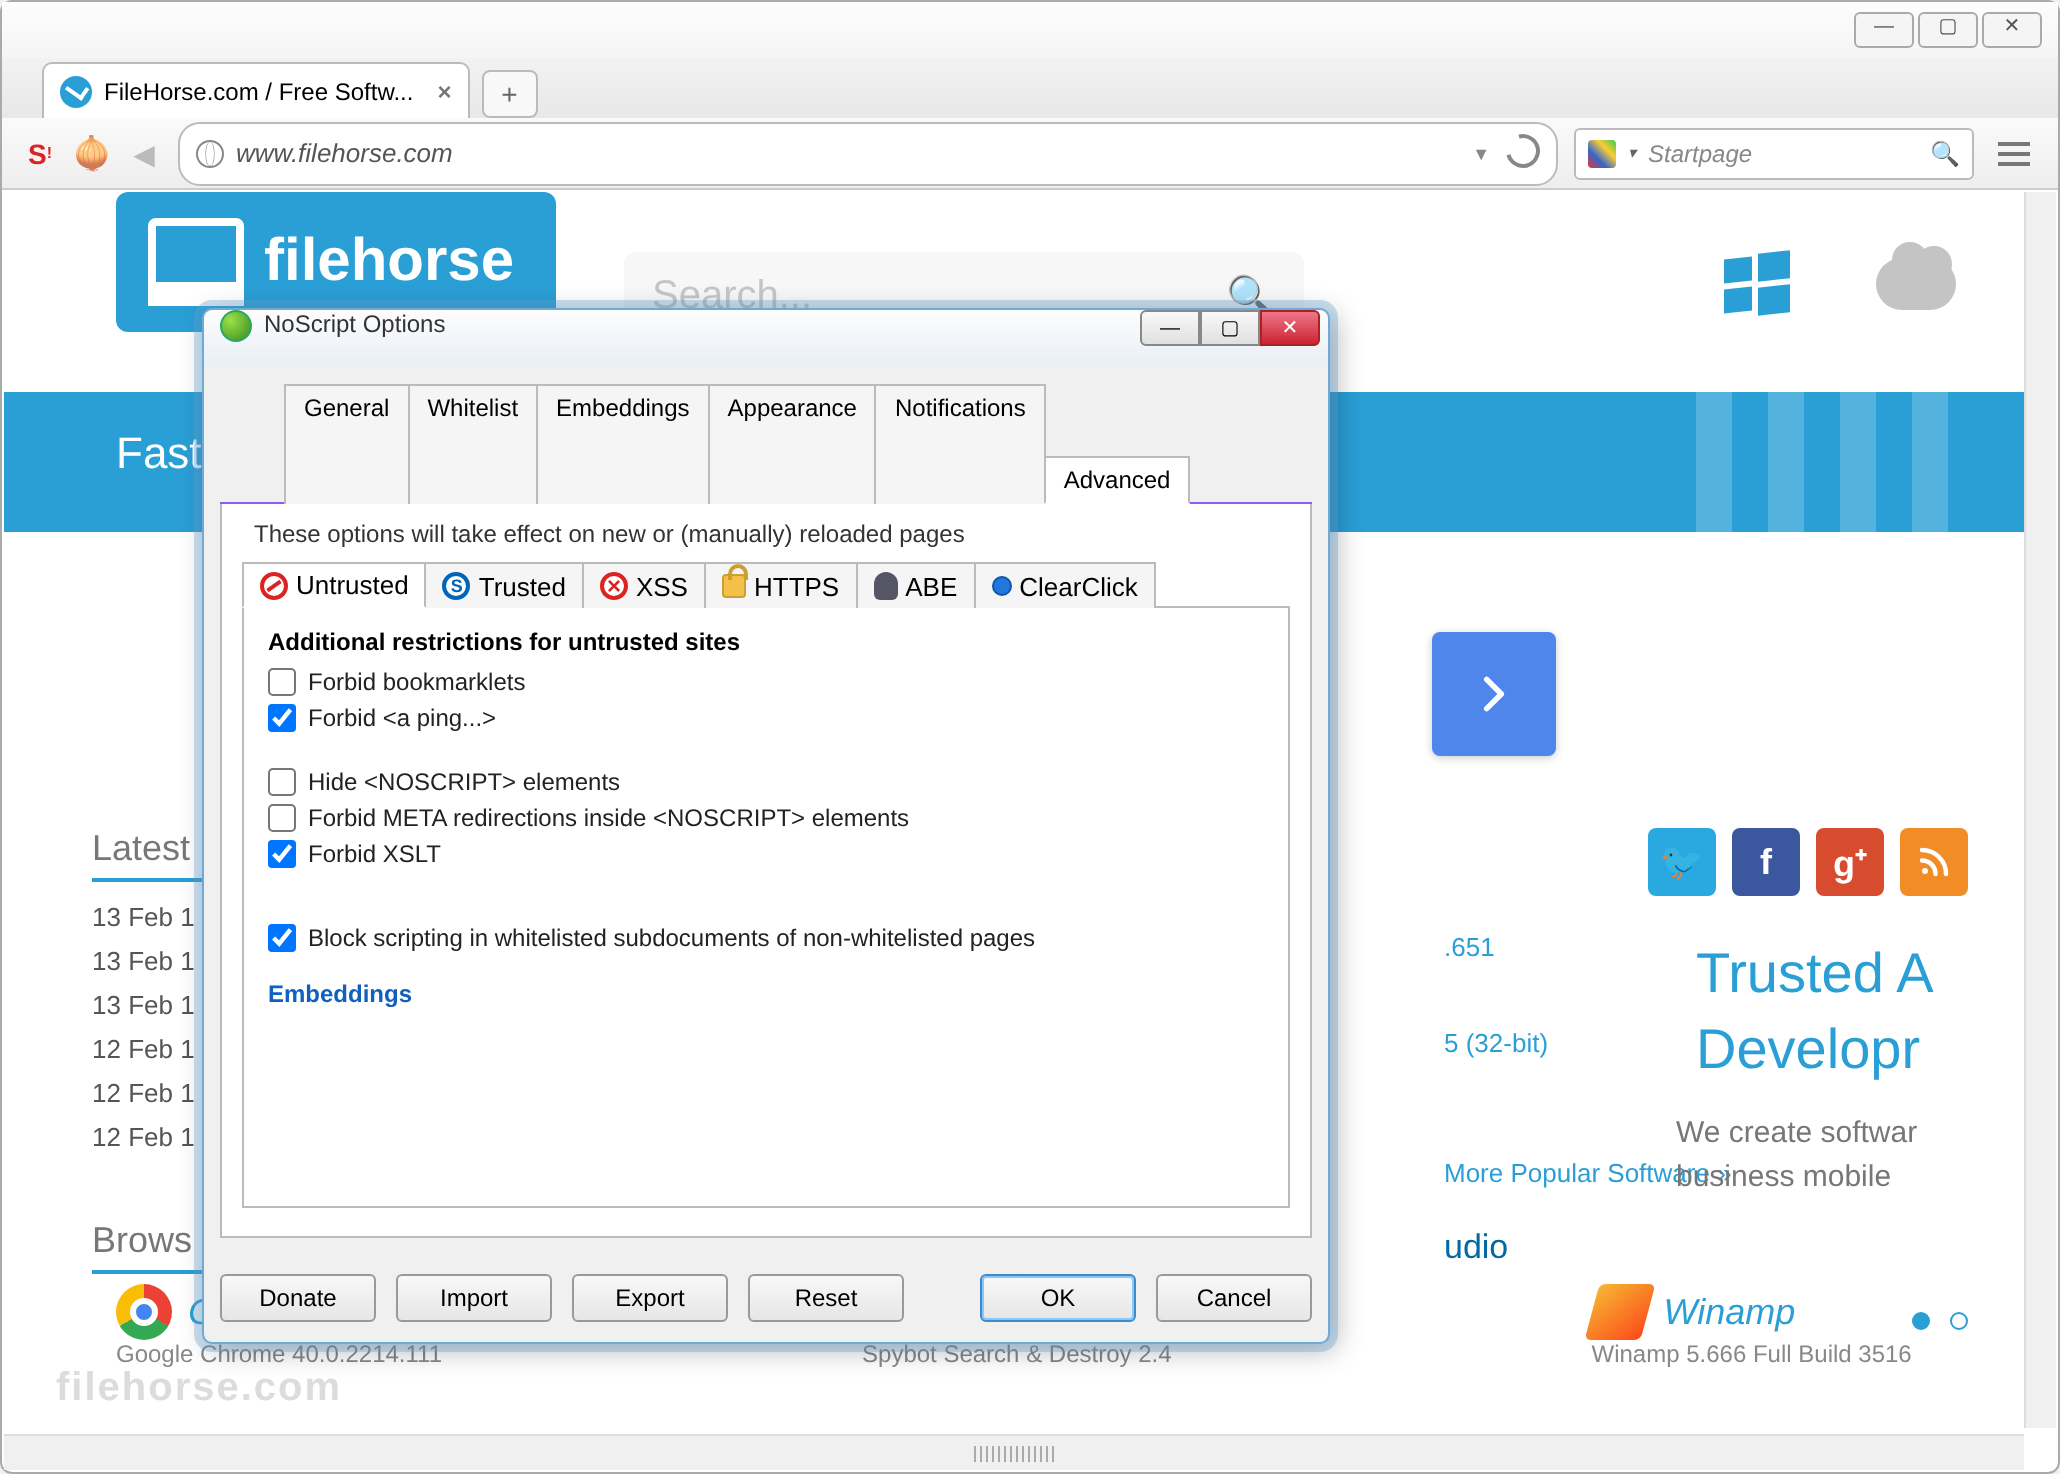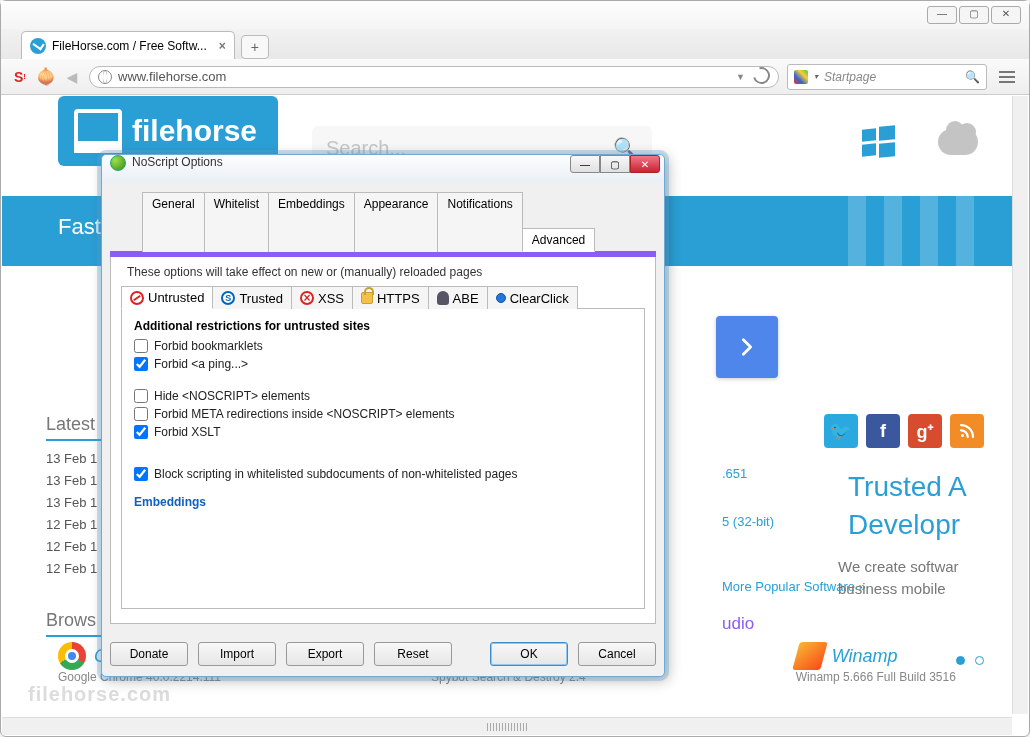--- a/index.html
+++ b/index.html
@@ -12,21 +12,21 @@
 
 .tab-strip { height: 30px; display: flex; align-items: flex-end; padding-left: 20px; background: linear-gradient(#f2f2f2,#e8e8e8); }
 .tab { height: 28px; min-width: 200px; border: 1px solid #bbb; border-bottom: none; border-radius: 5px 5px 0 0; background: #fff; display: flex; align-items: center; padding: 0 8px; font-size: 12px; gap: 6px; }
 .tab .favicon { width: 16px; height: 16px; border-radius: 50%; background: #2a9fd6; display: inline-flex; align-items: center; justify-content: center; }
 .tab .favicon::before { content: ""; width: 8px; height: 5px; border: 2px solid #fff; border-top: none; border-left: none; transform: rotate(35deg) translateY(-1px); }
 .tab-close { color: #777; font-weight: bold; cursor: pointer; }
 .new-tab { width: 28px; height: 24px; border: 1px solid #bbb; border-radius: 4px; background: #f8f8f8; text-align: center; font-size: 14px; color: #666; margin-left: 6px; cursor: pointer; line-height: 22px; }
 
 .nav-bar { height: 36px; background: linear-gradient(#fafafa,#eee); border-bottom: 1px solid #ccc; display: flex; align-items: center; padding: 0 10px; gap: 8px; }
 .nav-ico { width: 18px; height: 18px; display: inline-flex; align-items: center; justify-content: center; font-size: 14px; color: #555; }
-.url-bar { flex: 1; height: 22px; border: 1px solid #bbb; border-radius: 11px; background: #fff; display: flex; align-items: center; padding: 0 8px; font-size: 13px; color: #555; gap: 6px; }
+.url-bar { flex: 1; height: 32px; border: 1px solid #bbb; border-radius: 11px; background: #fff; display: flex; align-items: center; padding: 0 8px; font-size: 13px; color: #555; gap: 6px; font-style: italic; }
 .globe { width: 14px; height: 14px; border: 1px solid #888; border-radius: 50%; position: relative; }
 .globe::before { content: ""; position: absolute; inset: 0; border-left: 1px solid #888; border-right: 1px solid #888; border-radius: 50%; transform: scaleX(0.4); }
 .url-actions { margin-left: auto; display: flex; gap: 8px; color: #888; font-size: 12px; align-items: center; }
 .search-bar { width: 200px; height: 26px; border: 1px solid #bbb; border-radius: 3px; background: #fff; display: flex; align-items: center; padding: 0 6px; font-size: 12px; color: #888; font-style: italic; gap: 6px; }
 .search-engine-icon { width: 14px; height: 14px; background: linear-gradient(45deg,#e33,#36c,#fc3,#3c5); border-radius: 2px; }
 .search-bar .mag { margin-left: auto; font-style: normal; color: #666; }
 .hamburger { width: 24px; height: 24px; display: flex; flex-direction: column; justify-content: center; gap: 3px; align-items: center; cursor: pointer; }
 .hamburger span { width: 16px; height: 2px; background: #777; }
 
 .content-pane { position: absolute; top: 95px; left: 1px; right: 1px; bottom: 22px; overflow: hidden; background: #fff; }
@@ -96,21 +96,21 @@
 .dialog { position: absolute; left: 100px; top: 153px; width: 564px; background: #f0f0f0; border: 1px solid #6fa9d6; box-shadow: 0 0 0 4px rgba(100,160,210,0.35), 3px 3px 14px rgba(0,0,0,0.3); border-radius: 5px; }
 .dlg-titlebar { height: 28px; background: linear-gradient(#fdfdfd,#e9eff6); display: flex; align-items: flex-start; padding: 0 4px 0 8px; gap: 6px; border-radius: 5px 5px 0 0; }
 .ns-ico { width: 16px; height: 16px; border-radius: 50%; background: radial-gradient(circle at 30% 30%, #9be24a, #3a8a1e); border: 1px solid #2a6; }
 .dlg-title { font-size: 12px; color: #333; }
 .dlg-winbtns { margin-left: auto; display: flex; gap: 0; }
 .dlg-winbtns button { width: 30px; height: 18px; border: 1px solid #888; background: linear-gradient(#f8f8f8,#e0e0e0); font-size: 10px; font-family: Arial; cursor: pointer; }
 .dlg-winbtns button:first-child { border-radius: 3px 0 0 3px; }
 .dlg-winbtns button.close { background: linear-gradient(#e78, #c23); color: #fff; border-radius: 0 3px 3px 0; border-color: #a22; }
 
 .dlg-body { padding: 8px; }
-.tabset { display: flex; border-bottom: 6px solid #8b5cf6; padding-left: 32px; }
+.tabset { display: flex; border-bottom: 1px solid #8b5cf6; padding-left: 32px; }
 .tabset .t { padding: 4px 9px; font-size: 12px; border: 1px solid #bbb; border-bottom: none; background: #f5f5f5; margin-right: -1px; cursor: pointer; position: relative; top: 1px; }
 .tabset .t.active { background: #fff; border-bottom: 1px solid #fff; z-index: 1; margin-top: 36px; }
 .tab-panel { border: 1px solid #bbb; border-top: none; background: #fff; padding: 8px 10px 14px; }
 .hint { font-size: 12px; color: #333; margin-bottom: 6px; padding-left: 6px; }
 .subtabs { display: flex; border-bottom: 1px solid #bbb; }
 .subtabs .st { padding: 3px 8px; font-size: 13px; border: 1px solid #bbb; border-bottom: none; background: #f5f5f5; margin-right: -1px; display: flex; align-items: center; gap: 4px; cursor: pointer; position: relative; top: 1px; }
 .subtabs .st.active { background: #fff; border-bottom: 1px solid #fff; z-index: 1; }
 .mini-ico { width: 14px; height: 14px; display: inline-block; border-radius: 50%; }
 .ico-untrusted { background: #fff; border: 2px solid #d22; position: relative; }
 .ico-untrusted::after { content: ""; position: absolute; left: 1px; right: 1px; top: 4px; height: 2px; background: #d22; transform: rotate(-35deg); }
@@ -212,21 +212,21 @@
         <div>13 Feb 1</div>
         <div>12 Feb 1</div>
         <div>12 Feb 1</div>
         <div>12 Feb 1</div>
       </div>
       <div class="section-hd browse-hd">Brows</div>
 
       <div class="right-links" style="top:370px;"><a>.651</a></div>
       <div class="right-links" style="top:418px;"><a>5 (32-bit)</a></div>
       <div class="more-pop"><a>More Popular Software »</a></div>
-      <div style="position:absolute; left:720px; top:518px; color:#8b5cf6; font-size:17px;">udio</div>
+      <div style="position:absolute; left:720px; top:518px; color:#0369a1; font-size:17px;">udio</div>
 
       <div class="social">
         <div class="tw">🐦</div>
         <div class="fb">f</div>
         <div class="gp">g⁺</div>
         <div class="rs">
             <svg width="18" height="18" viewBox="0 0 24 24">
               <path d="M4 11a9 9 0 019 9M4 4a16 16 0 0116 16" stroke="#fff" stroke-width="3" fill="none" stroke-linecap="round"></path>
               <circle cx="6" cy="18" r="2" fill="#fff"></circle>
             </svg>

